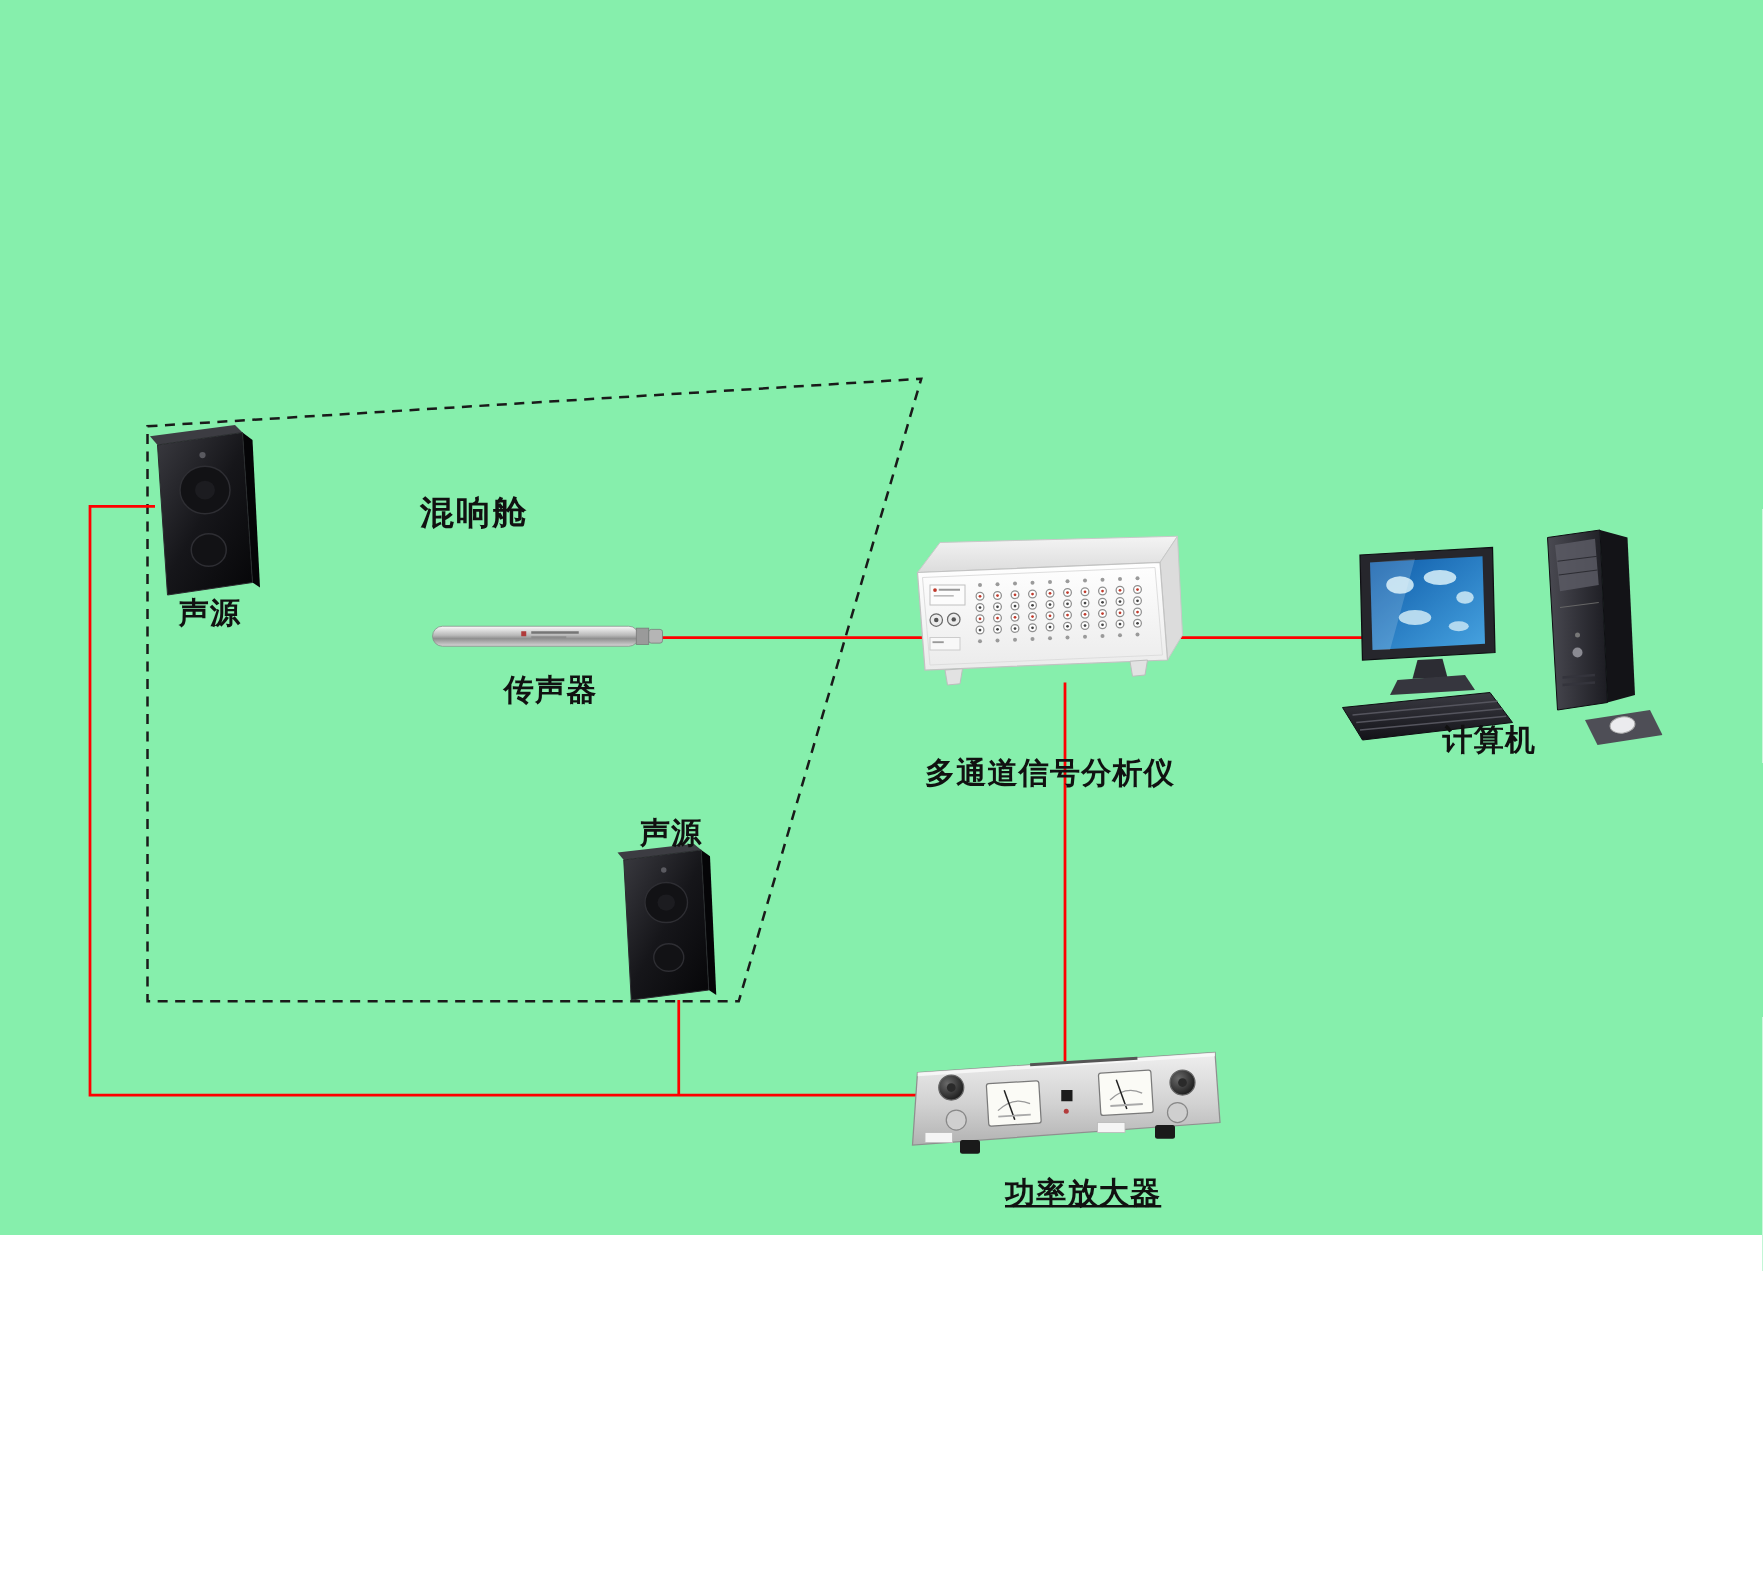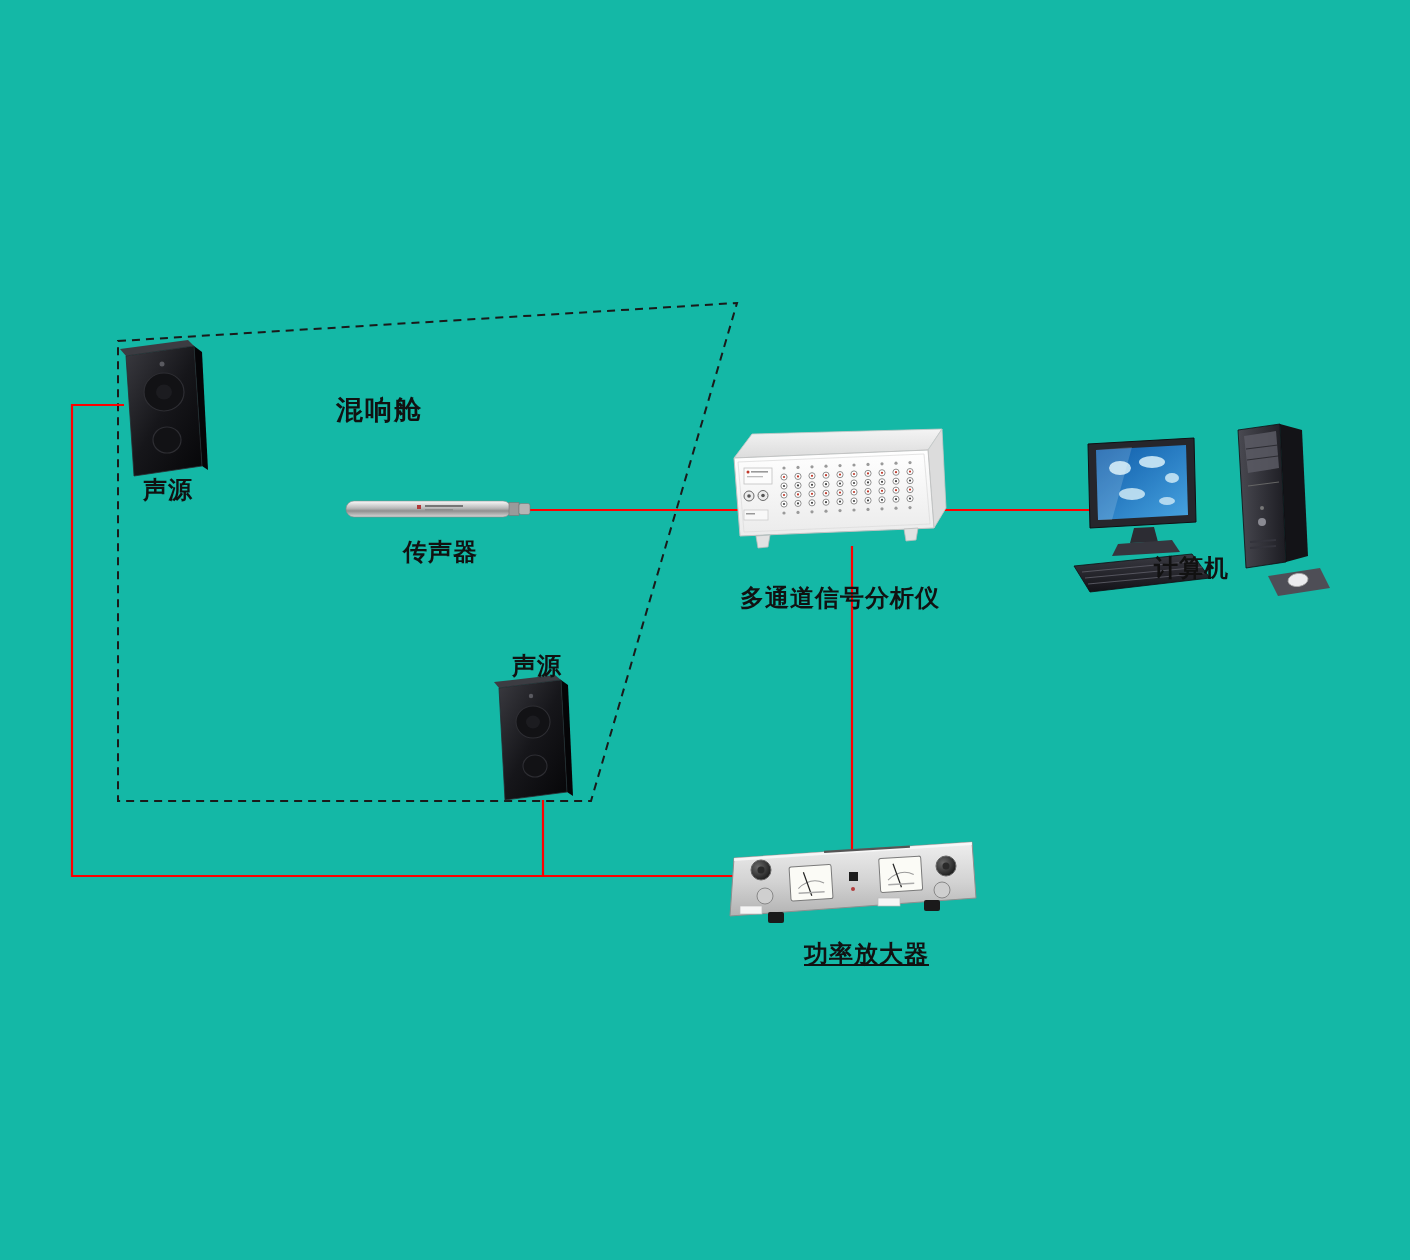--- a/index.html
+++ b/index.html
@@ -1,19 +1,19 @@
 <!DOCTYPE html>
 <html><head>
 <meta charset="utf-8">
 <style>
   html,body{margin:0;padding:0;background:#ffffff;}
   #stage{
     position:relative;
-    width:1410px;height:1260px;
-    background:#14b8a6;
+    width:1410px;height:988px;
+    background:#86efac;
     overflow:hidden;
     font-family:"Liberation Sans", sans-serif;
   }
   .overlay{position:absolute;left:0;top:0;z-index:1;}
   .node{position:absolute;z-index:2;}
   .lbl{
     position:absolute;z-index:3;
     font-weight:bold;color:#111;
     font-size:24px;letter-spacing:1px;
     white-space:nowrap;
@@ -248,19 +248,19 @@
   </div>
 
   <div class="lbl lbl-big" style="left:336px;top:392px;">混响舱</div>
 
   <div class="lbl" style="left:143px;top:474px;">声源</div>
 
   <div class="lbl" style="left:403px;top:536px;">传声器</div>
 
   <div class="lbl" style="left:512px;top:650px;">声源</div>
 
-  <div class="lbl" style="left:740px;top:582px;">多通道信号分析仪</div>
-
-  <div class="lbl" style="left:1154px;top:552px;">计算机</div>
+  <div class="lbl" style="left:740px;top:602px;">多通道信号分析仪</div>
+
+  <div class="lbl" style="left:1154px;top:576px;">计算机</div>
 
   <div class="lbl" style="left:804px;top:938px;text-decoration:underline;">功率放大器</div>
 
 </div>
 
 </body></html>

